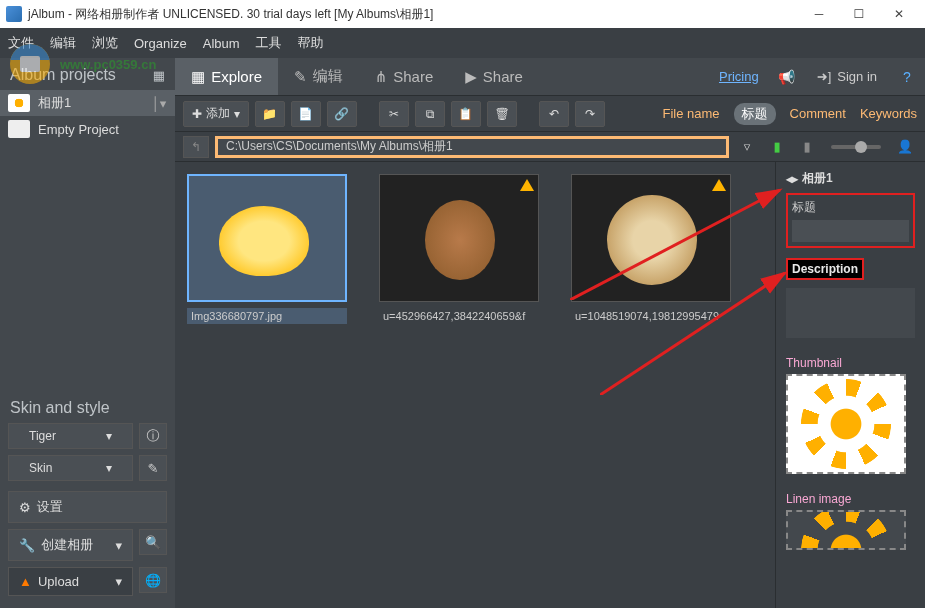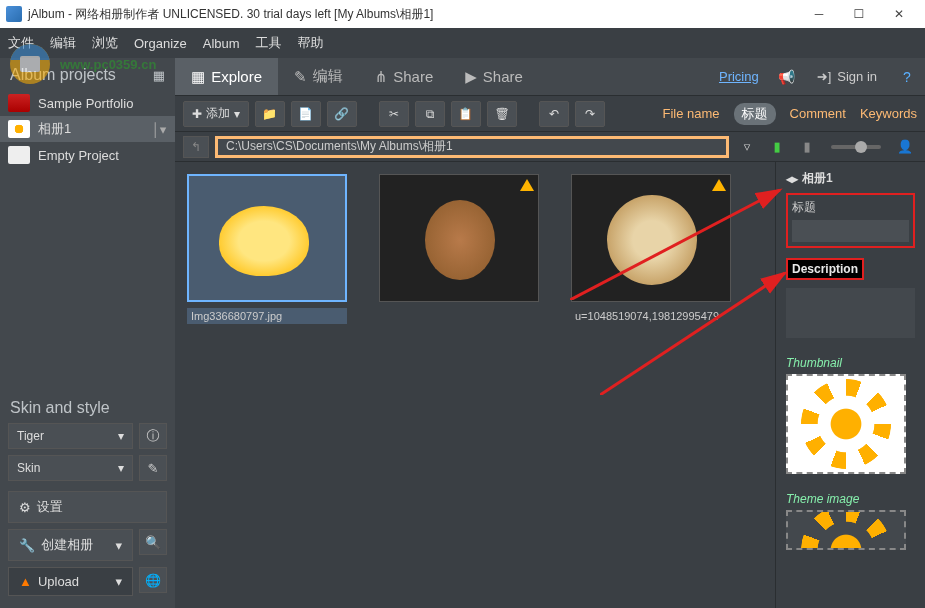--- a/index.html
+++ b/index.html
@@ -22,21 +22,21 @@
 .proj { display:flex; align-items:center; padding:4px 8px; gap:8px; font-size:13px; color:#ddd; cursor:pointer; }
 .proj.sel { background:#5a6066; }
 .proj .thumb { width:22px; height:18px; background:#888; border-radius:2px; }
 .proj .thumb.sun { background:radial-gradient(circle,#ffb000 30%,#fff 32%); }
 .proj .thumb.red { background:linear-gradient(#c22,#a00); }
 .proj .thumb.blank { background:#eee; }
 .proj .chev { margin-left:auto; width:16px; text-align:center; color:#aaa; }
 
 .skin-block { margin-top:auto; padding:6px 8px; }
 .skin-row { display:flex; gap:6px; margin-bottom:6px; }
-.skin-sel { flex:1; background:#4a4f54; border:1px solid #555; padding:4px 8px; font-size:12px; color:#ddd; display:flex; justify-content:space-between; align-items:center; }
+.skin-sel { flex:1; background:#4a4f54; border:1px solid #555; padding:4px 20px; font-size:12px; color:#ddd; display:flex; justify-content:space-between; align-items:center; }
 .sk-btn { width:28px; height:26px; background:#4a4f54; border:1px solid #555; display:flex; align-items:center; justify-content:center; color:#ccc; font-size:13px; }
 .action-btn { flex:1; background:#4a4f54; border:1px solid #555; padding:6px 10px; font-size:13px; color:#ddd; display:flex; align-items:center; gap:6px; }
 .action-btn.up { background:#3a3f44; }
 
 .center { flex:1; background:#3a3f44; display:flex; flex-direction:column; }
 .tabs { height:38px; display:flex; align-items:stretch; background:#43484d; border-bottom:1px solid #2a2e31; }
 .tab { padding:0 16px; display:flex; align-items:center; gap:6px; font-size:15px; color:#bbb; cursor:pointer; }
 .tab.active { background:#5a6066; color:#fff; }
 .tabs .spacer { flex:1; }
 .tabs .link { color:#6fb5ff; text-decoration:underline; font-size:13px; padding:0 10px; display:flex; align-items:center; }
@@ -73,21 +73,21 @@
 .cheetah::after{content:"";position:absolute;left:35px;top:20px;width:90px;height:90px;background:radial-gradient(ellipse,#e8d4a8 30%,#c8a46a 70%);border-radius:50%;}
 .pheasant { background:linear-gradient(#6a8a4a,#3a5a2a); }
 .pheasant::after{content:"";position:absolute;left:30px;top:40px;width:90px;height:50px;background:radial-gradient(ellipse,#d4442a,#a4220a);border-radius:60% 40% 50% 50%;}
 
 .rightpanel { width:150px; background:#3a3f44; border-left:1px solid #2a2e31; padding:8px 10px; font-size:12px; }
 .rp-title { display:flex; align-items:center; gap:4px; color:#ddd; font-weight:bold; margin-bottom:6px; }
 .rp-box { border:2px solid #e02020; padding:4px; margin-bottom:6px; }
 .rp-label { color:#ccc; font-size:12px; margin-bottom:4px; }
 .rp-input { width:100%; height:22px; background:#4a4f54; border:none; }
 .rp-desc { color:#e8e8e8; background:#000000; display:inline-block; padding:2px 4px; font-size:12px; font-weight:bold; margin:4px 0 8px; border:2px solid #e02020; }
-.rp-sec { color:#86efac; margin:18px 0 4px;font-style:italic; }
+.rp-sec { color:#f9a8d4; margin:18px 0 4px; }
 .rp-thumb { width:120px; height:100px; border:2px dashed #888; background:#fff; display:flex; align-items:center; justify-content:center; }
 .sun { width:70px; height:70px; background:radial-gradient(circle,#ffb000 30%,transparent 32%); position:relative; }
 .sun::before,.sun::after{content:"";position:absolute;inset:-10px;background:conic-gradient(from 0deg,#ffb000 0 20deg,transparent 20deg 45deg,#ffb000 45deg 65deg,transparent 65deg 90deg,#ffb000 90deg 110deg,transparent 110deg 135deg,#ffb000 135deg 155deg,transparent 155deg 180deg,#ffb000 180deg 200deg,transparent 200deg 225deg,#ffb000 225deg 245deg,transparent 245deg 270deg,#ffb000 270deg 290deg,transparent 290deg 315deg,#ffb000 315deg 335deg,transparent 335deg 360deg);border-radius:50%;-webkit-mask:radial-gradient(circle,transparent 28px,#000 29px);}
 
 svg.arrow { position:absolute; pointer-events:none; z-index:50; }
 </style>
 </head>
 <body>
 
 <div class="titlebar">
@@ -115,24 +115,20 @@
     <span class="url">www.pc0359.cn</span>
   </div>
 </div>
 
 <div class="main">
   <div class="sidebar">
     <div class="section-header">
       <span>Album projects</span>
       <span style="margin-left:auto;font-size:13px">▦</span>
     </div>
-    <div class="proj">
-      <div class="thumb red"></div>
-      <span>Sample Portfolio</span>
-    </div>
     <div class="proj sel">
       <div class="thumb sun"></div>
       <span>相册1</span>
       <span class="chev">│▾</span>
     </div>
     <div class="proj">
       <div class="thumb blank"></div>
       <span>Empty Project</span>
     </div>
 
@@ -245,20 +241,21 @@
     <div style="display:flex;flex:1;overflow:hidden">
       <div class="grid" id="grid">
           <div class="card sel">
             <div class="img duck"></div>
             <div class="cap">Img336680797.jpg</div>
           </div>
           <div class="card">
             <div class="img squirrel">
               <div class="warn"></div>
             </div>
+            <div class="cap">u=452966427,3842240659&amp;f</div>
           </div>
           <div class="card">
             <div class="img cheetah">
               <div class="warn"></div>
             </div>
             <div class="cap">u=1048519074,19812995479</div>
           </div>
         </div>
       <div class="rightpanel">
         <div class="rp-title">
@@ -268,21 +265,21 @@
         <div class="rp-box">
           <div class="rp-label">标题</div>
           <input class="rp-input" style="">
         </div>
         <div class="rp-desc">Description</div>
         <div style="height:50px;background:#43484d"></div>
         <div class="rp-sec">Thumbnail</div>
         <div class="rp-thumb">
             <div class="sun"></div>
           </div>
-        <div class="rp-sec">Theme image</div>
+        <div class="rp-sec">Linen image</div>
         <div class="rp-thumb" style="height:40px;background:#43484d;overflow:hidden">
             <div class="sun" style="transform:translateY(20px)"></div>
           </div>
       </div>
     </div>
   </div>
 </div>
 
 <svg class="arrow" style="left:570px;top:180px" width="230" height="120">
     <defs>

